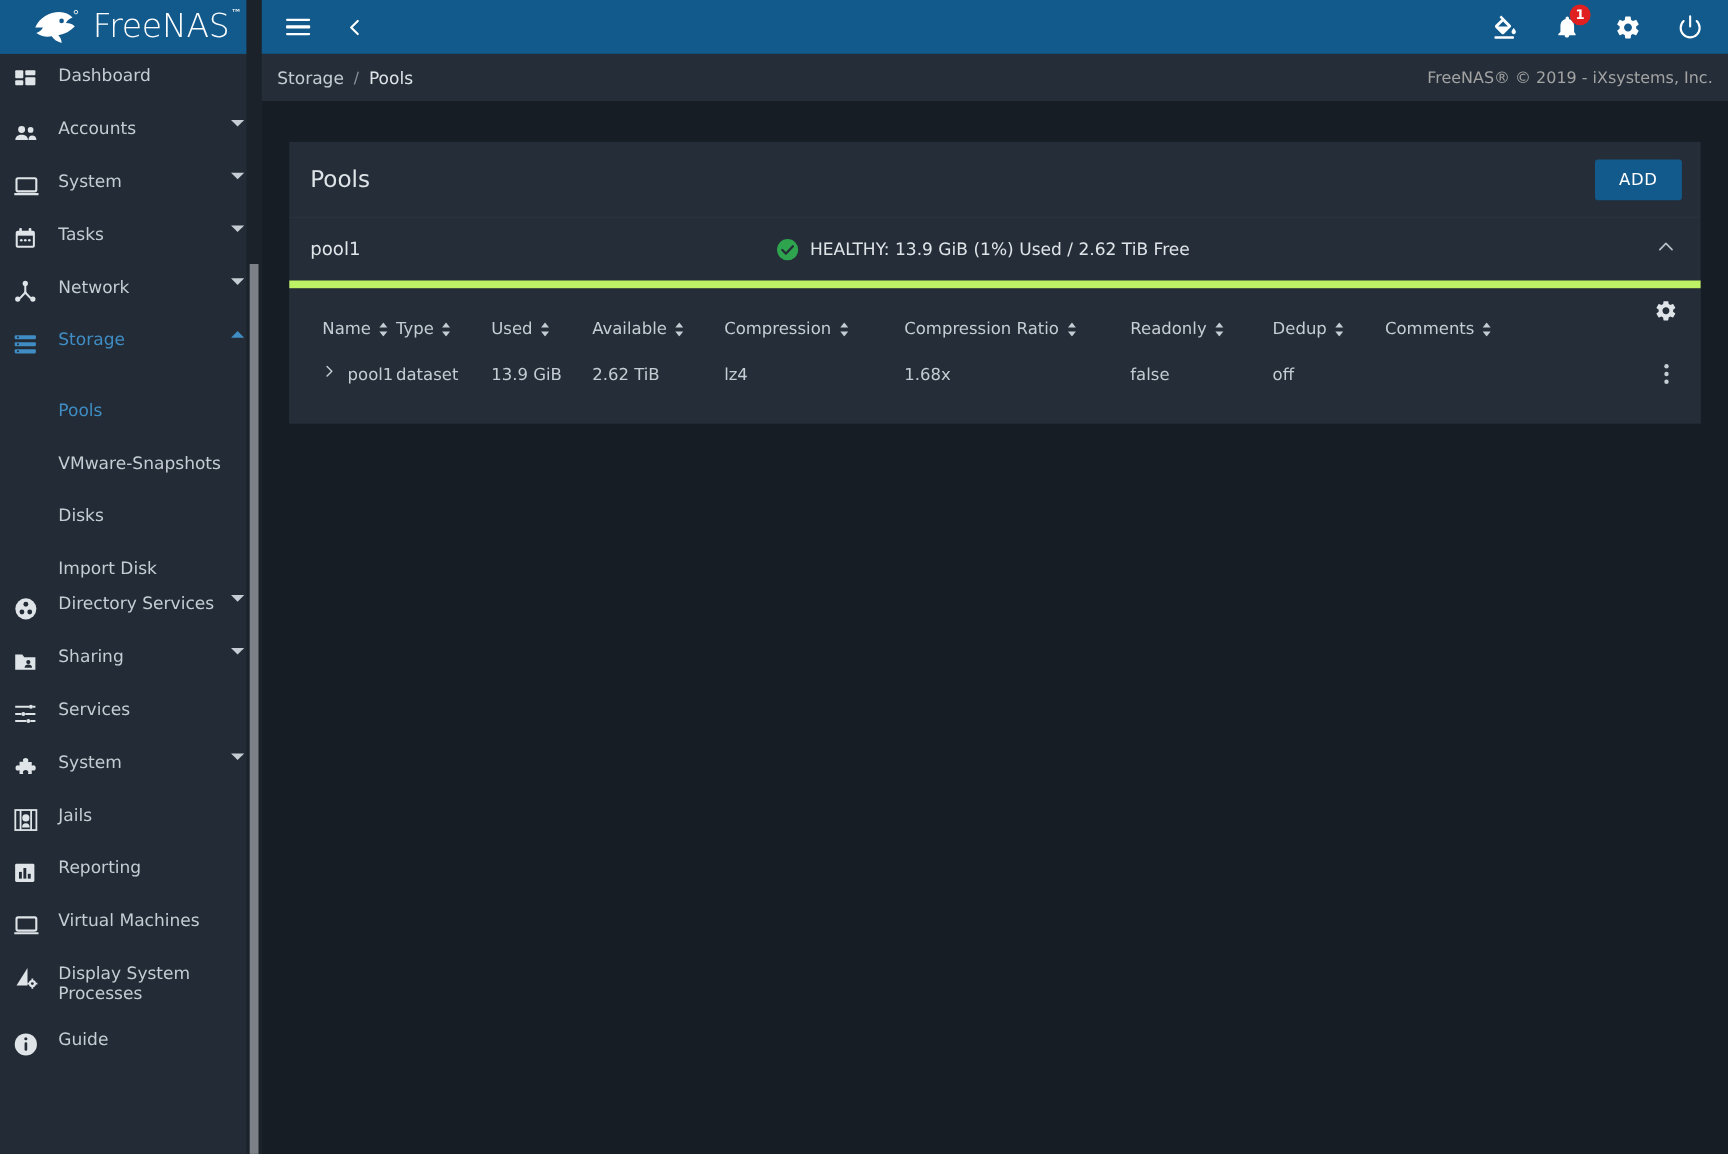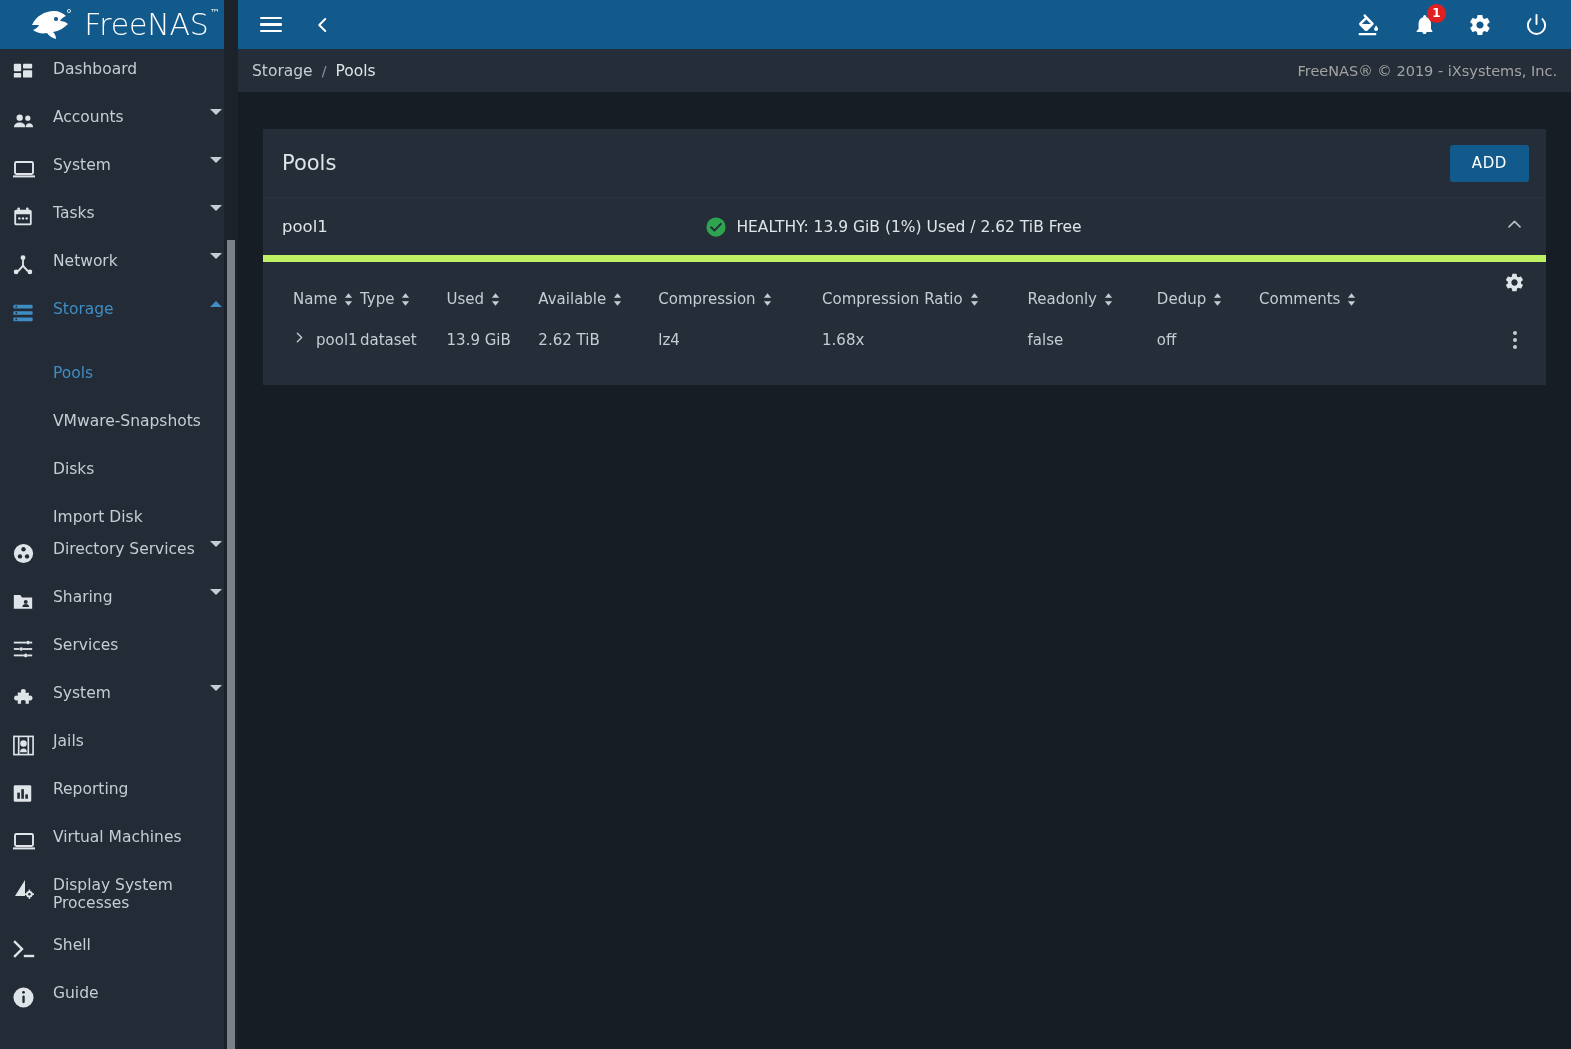--- a/index.html
+++ b/index.html
@@ -384,29 +384,20 @@
               <circle cx="17.4" cy="17.2" r="1.3" fill="#232c36"></circle>
               <rect x="16.6" y="12.6" width="1.6" height="2.4"></rect>
               <rect x="16.6" y="19.5" width="1.6" height="2.4"></rect>
               <rect x="12.8" y="16.4" width="2.4" height="1.6"></rect>
               <rect x="19.6" y="16.4" width="2.4" height="1.6"></rect>
             </svg>
         </span>
         <span class="nav-label">Display System Processes</span>
       </div>
 
-      <div class="nav-item">
-        <span class="nav-icon">
-          <svg width="24" height="24" viewBox="0 0 24 24" fill="none" stroke="currentColor" stroke-width="2.4" stroke-linecap="square">
-              <polyline points="3,5 10,12 3,19"></polyline>
-              <line x1="13" y1="19" x2="21" y2="19"></line>
-            </svg>
-        </span>
-        <span class="nav-label">Shell</span>
-      </div>
 
       <div class="nav-item">
         <span class="nav-icon">
           <svg width="23" height="23" viewBox="0 0 24 24" fill="currentColor">
               <circle cx="12" cy="12" r="10.5"></circle>
               <rect x="10.8" y="10" width="2.5" height="8" rx="1.2" fill="#232c36"></rect>
               <circle cx="12" cy="6.6" r="1.5" fill="#232c36"></circle>
             </svg>
         </span>
         <span class="nav-label">Guide</span>

